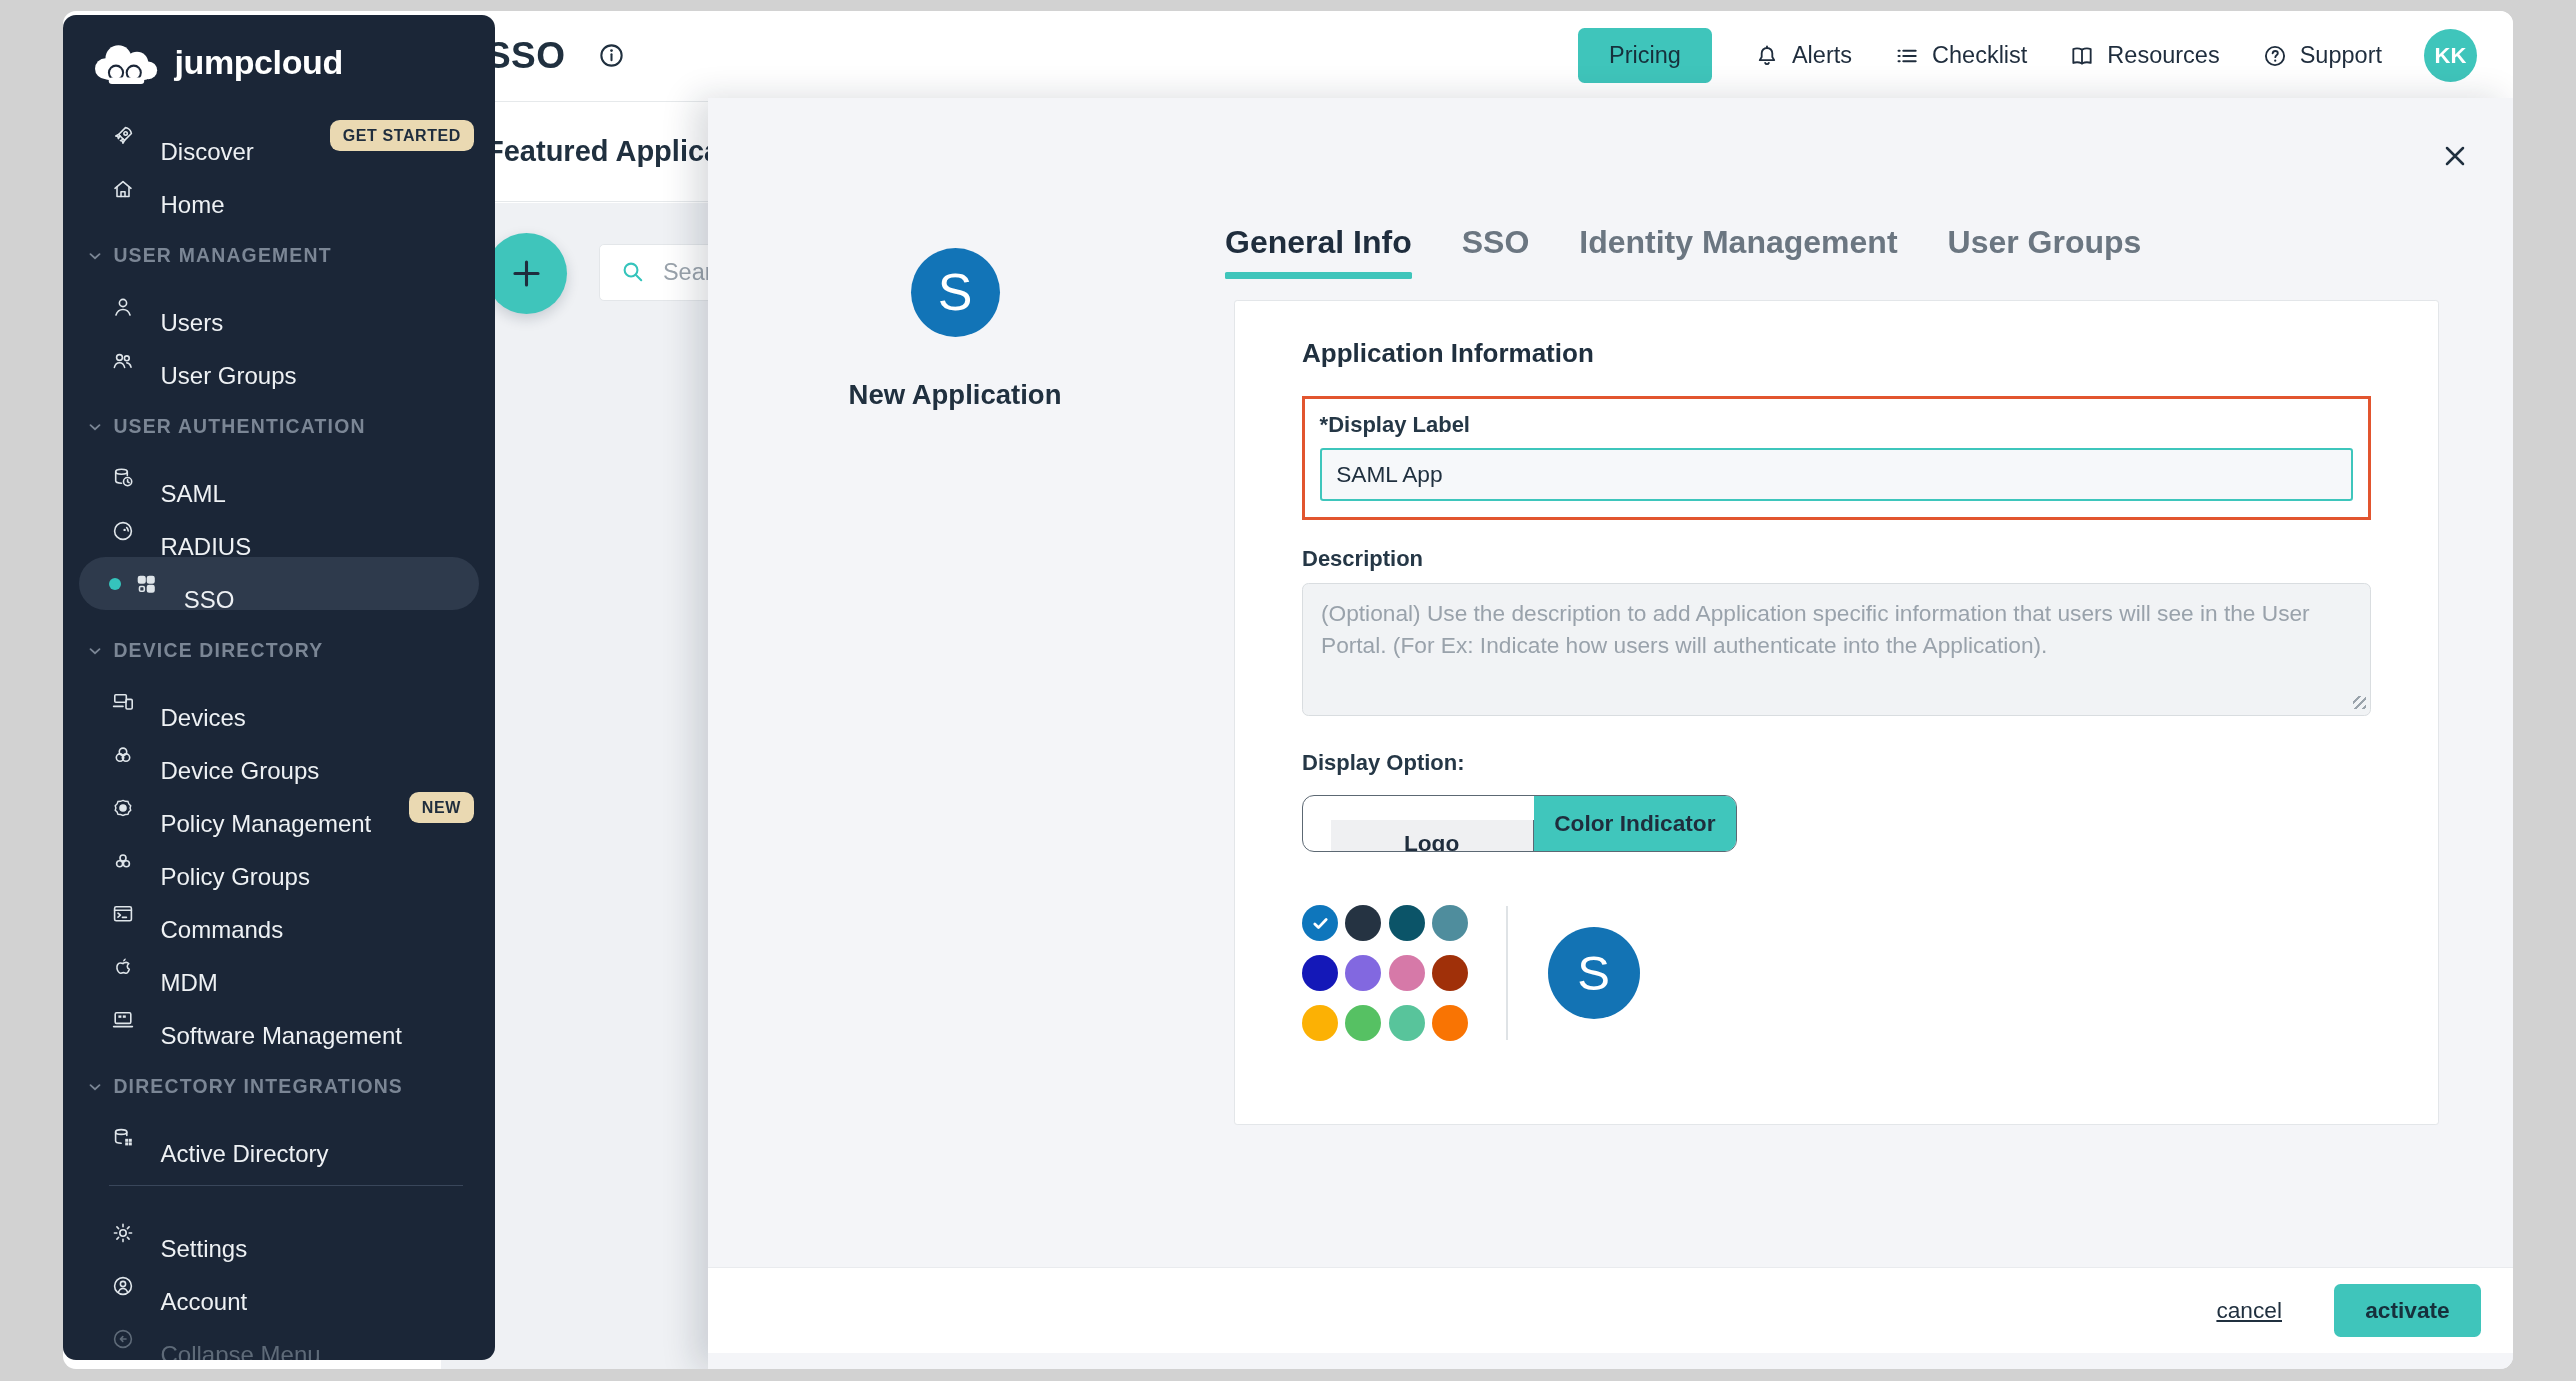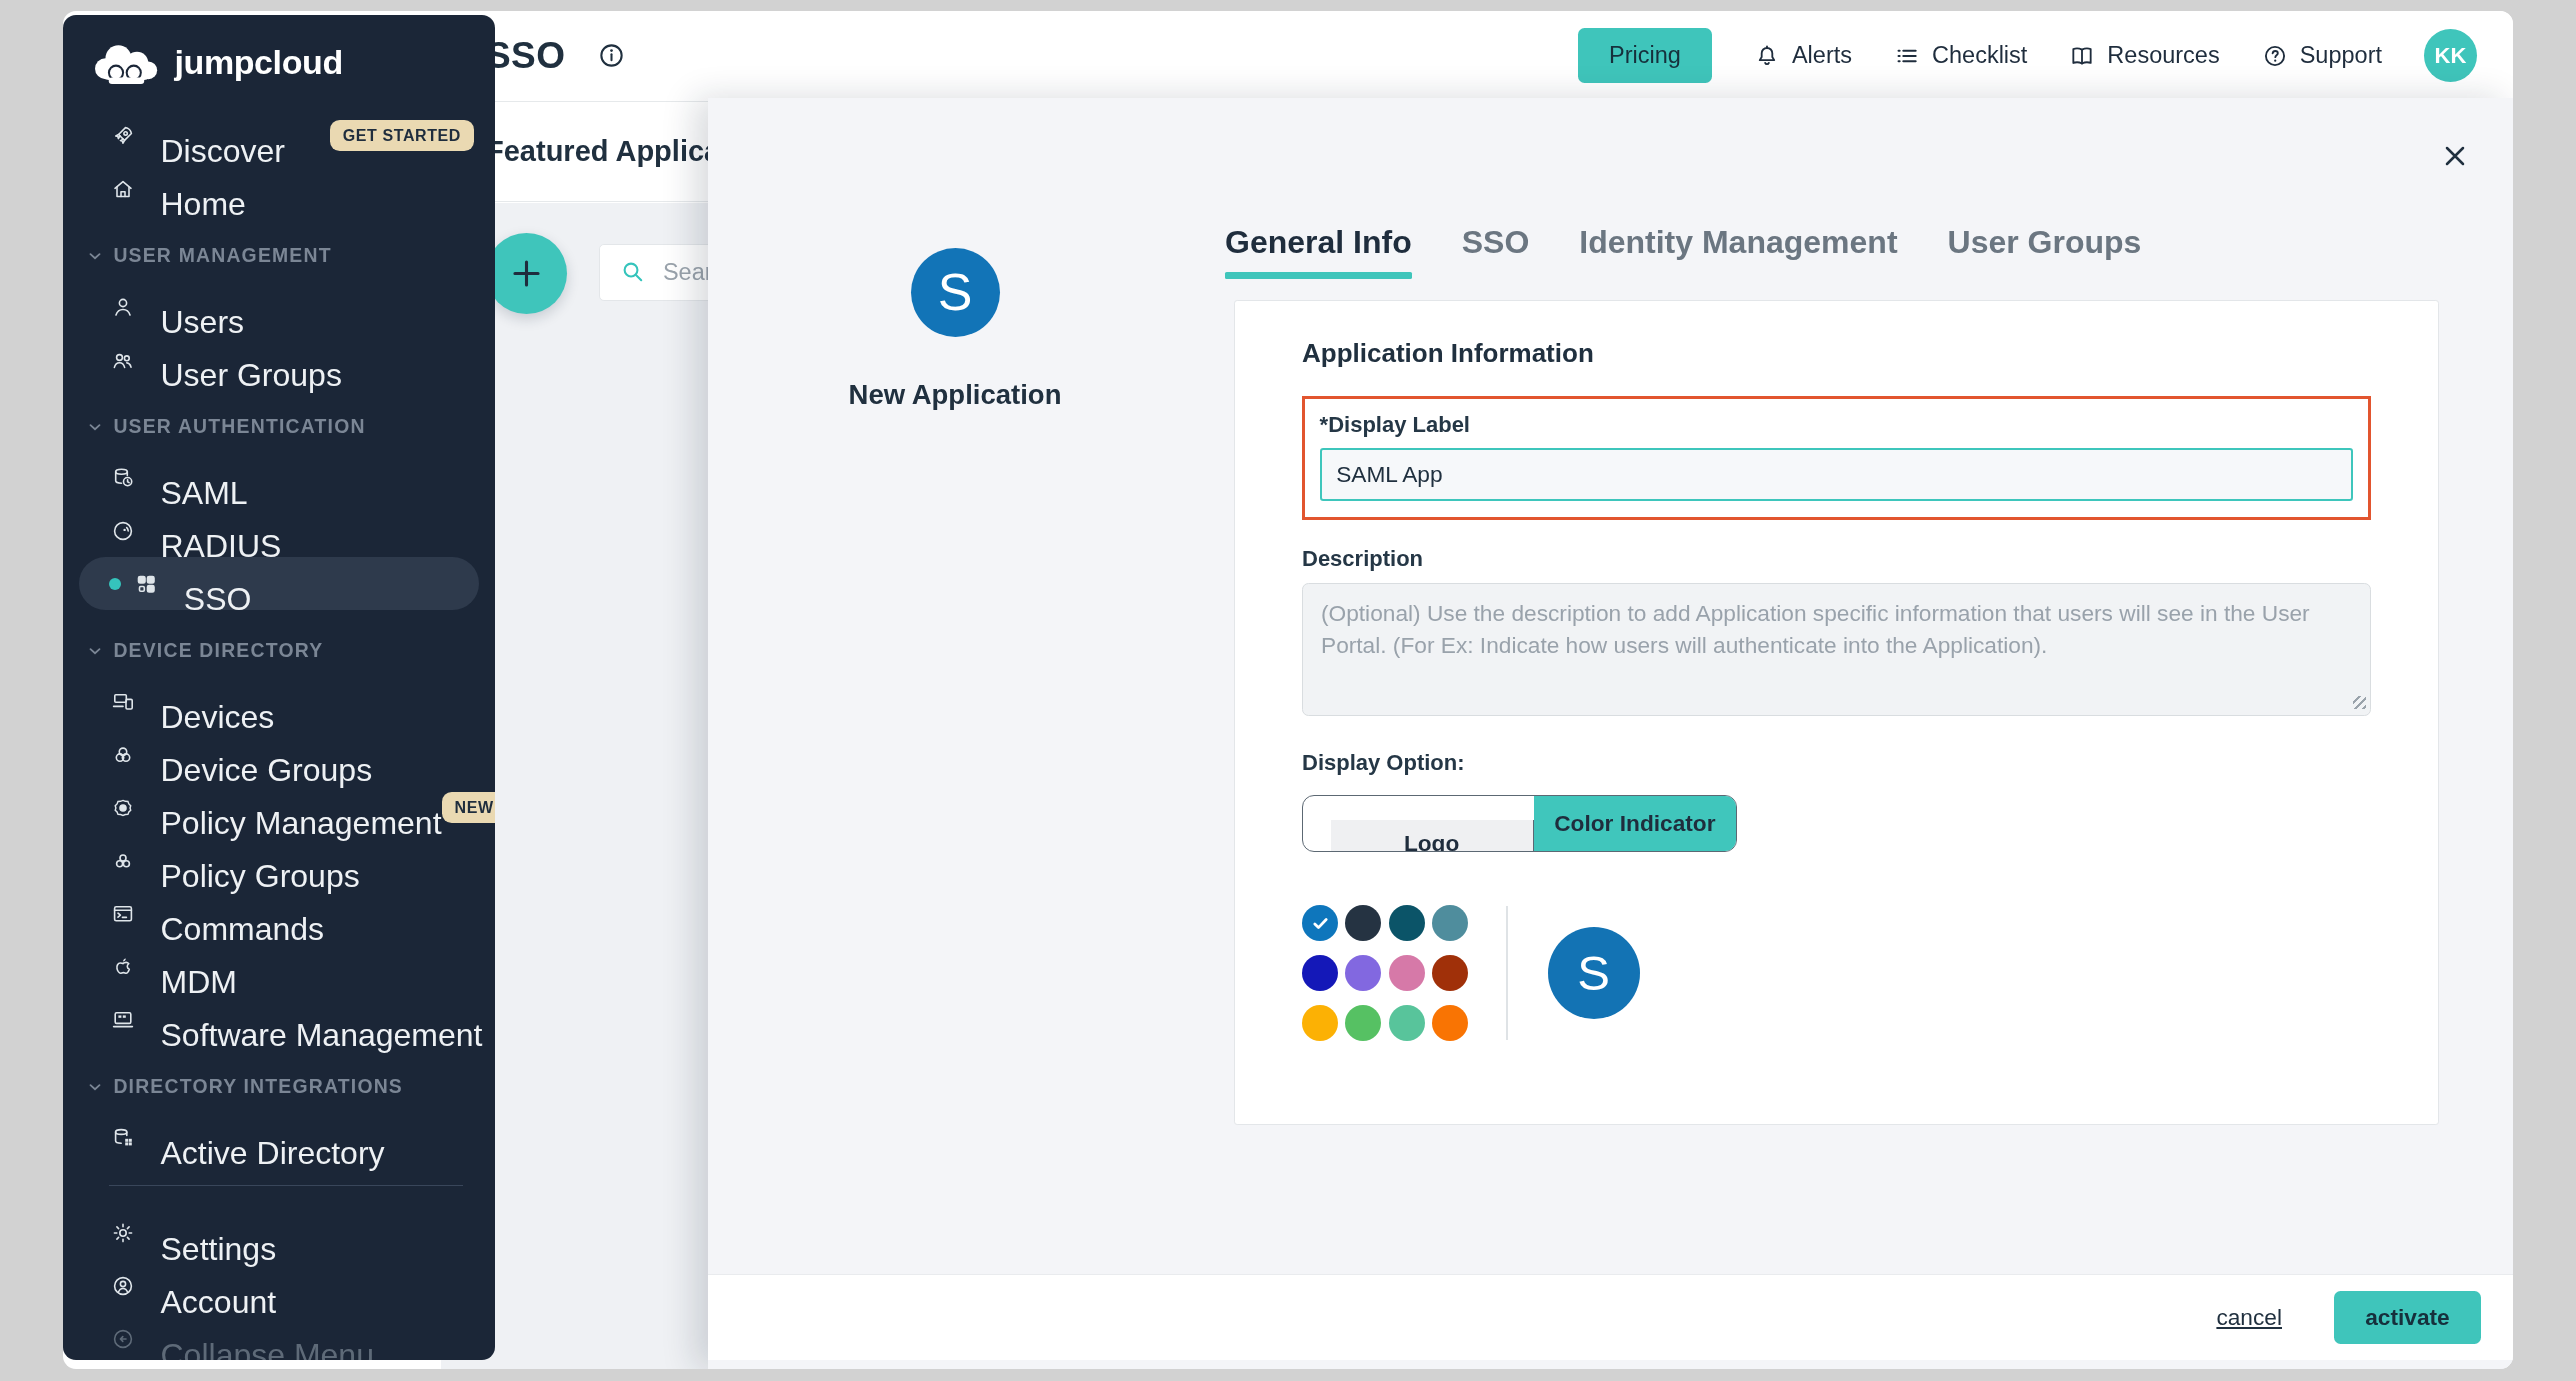--- a/index.html
+++ b/index.html
@@ -12,21 +12,21 @@
          background:#ffffff; border-radius:13px; overflow:hidden; }
 
   
   .sidebar { position:absolute; left:0; top:4.9px; width:432px; height:1345px;
              background:#1b2637; border-radius:13px; overflow:hidden; color:#e9edf0; z-index:3; }
   .logo { display:flex; align-items:center; gap:13px; margin:24px 0 0 27.5px; height:47px; }
   .logo-text { color:#fff; font-size:34px; font-weight:bold; letter-spacing:-0.4px; }
   .nav { margin-top:22.7px; }
   .nav-item { position:relative; height:53px; display:flex; align-items:center; padding-left:46px; padding-right:21px; cursor:pointer; }
   .nav-item .nav-icon { width:27.5px; height:27.5px; color:#dfe5ea; flex:0 0 27.5px; display:flex; align-items:center; justify-content:center; }
-  .nav-item .nav-label { margin-left:24px; font-size:32px; color:#eef1f4; font-weight:400; white-space:nowrap;margin-top:32px; }
+  .nav-item .nav-label { margin-left:24px; font-size:24px; color:#eef1f4; font-weight:400; white-space:nowrap;margin-top:32px; }
   .nav-item.muted .nav-label, .nav-item.muted .nav-icon { color:#5e6a78; }
   .nav-item.active { background:#2e3a4c; border-radius:27px; margin:0 16px; padding-left:30px; }
   .active-dot { width:12px; height:12px; border-radius:50%; background:#35c4bc; margin-right:11.3px; }
   .section-hdr { display:flex; align-items:center; height:49px; margin-top:16px; padding-left:22.7px;
                  color:#7b8695; font-size:19.4px; font-weight:bold; letter-spacing:1.2px; }
   .section-hdr .chev { width:18px; height:18px; margin-right:9.7px; color:#7b8695; }
   .badge { margin-left:auto; background:#ead9b2; color:#1f2d3d; font-size:16px; font-weight:bold;
            letter-spacing:0.6px; border-radius:9.7px; padding:6.5px 13px; white-space:nowrap; }
   .side-divider { height:0.8px; background:#39465a; margin:21px 32px 0 46px; }
   .group-gap { height:21px; }
@@ -98,21 +98,21 @@
                 font-weight:600; color:#1f2d3d; cursor:pointer; }
   .toggle-seg.logo { background:#eff0f2; border-right:1.6px solid #5c6873; }
   .toggle-seg.selected { background:#40c6bc; }
   .picker { margin-top:53px; display:flex; align-items:center; }
   .swatches { display:grid; grid-template-columns:repeat(4,36px); grid-auto-rows:36px; column-gap:7.3px; row-gap:13.8px; width:164px; }
   .swatch { width:36px; height:36px; border-radius:50%; cursor:pointer; display:flex; align-items:center; justify-content:center; color:#fff; }
   .v-divider { width:1.6px; height:134px; background:#dfe3e6; margin:0 40px; }
   .preview-circle { width:92px; height:92px; border-radius:50%; background:#1373b4; color:#fff;
                     font-size:49px; display:flex; align-items:center; justify-content:center; }
 
-  .modal-footer { position:absolute; left:0; right:0; bottom:9px; height:86px; background:#fff;
+  .modal-footer { position:absolute; left:0; right:0; bottom:16px; height:86px; background:#fff;
                   border-top:0.8px solid #e9ebee; display:flex; align-items:center; justify-content:flex-end;
                   padding-right:32px; gap:52px; }
   .cancel-link { font-size:22.7px; color:#20303f; text-decoration:underline; cursor:pointer; }
   .activate-btn { width:147px; height:53px; background:#3fc5bb; border:none; border-radius:6.5px;
                   font-size:22.7px; font-weight:bold; color:#16303c; font-family:inherit; cursor:pointer; }
 
   svg { display:block; }
 </style>
 </head>
 <body>

